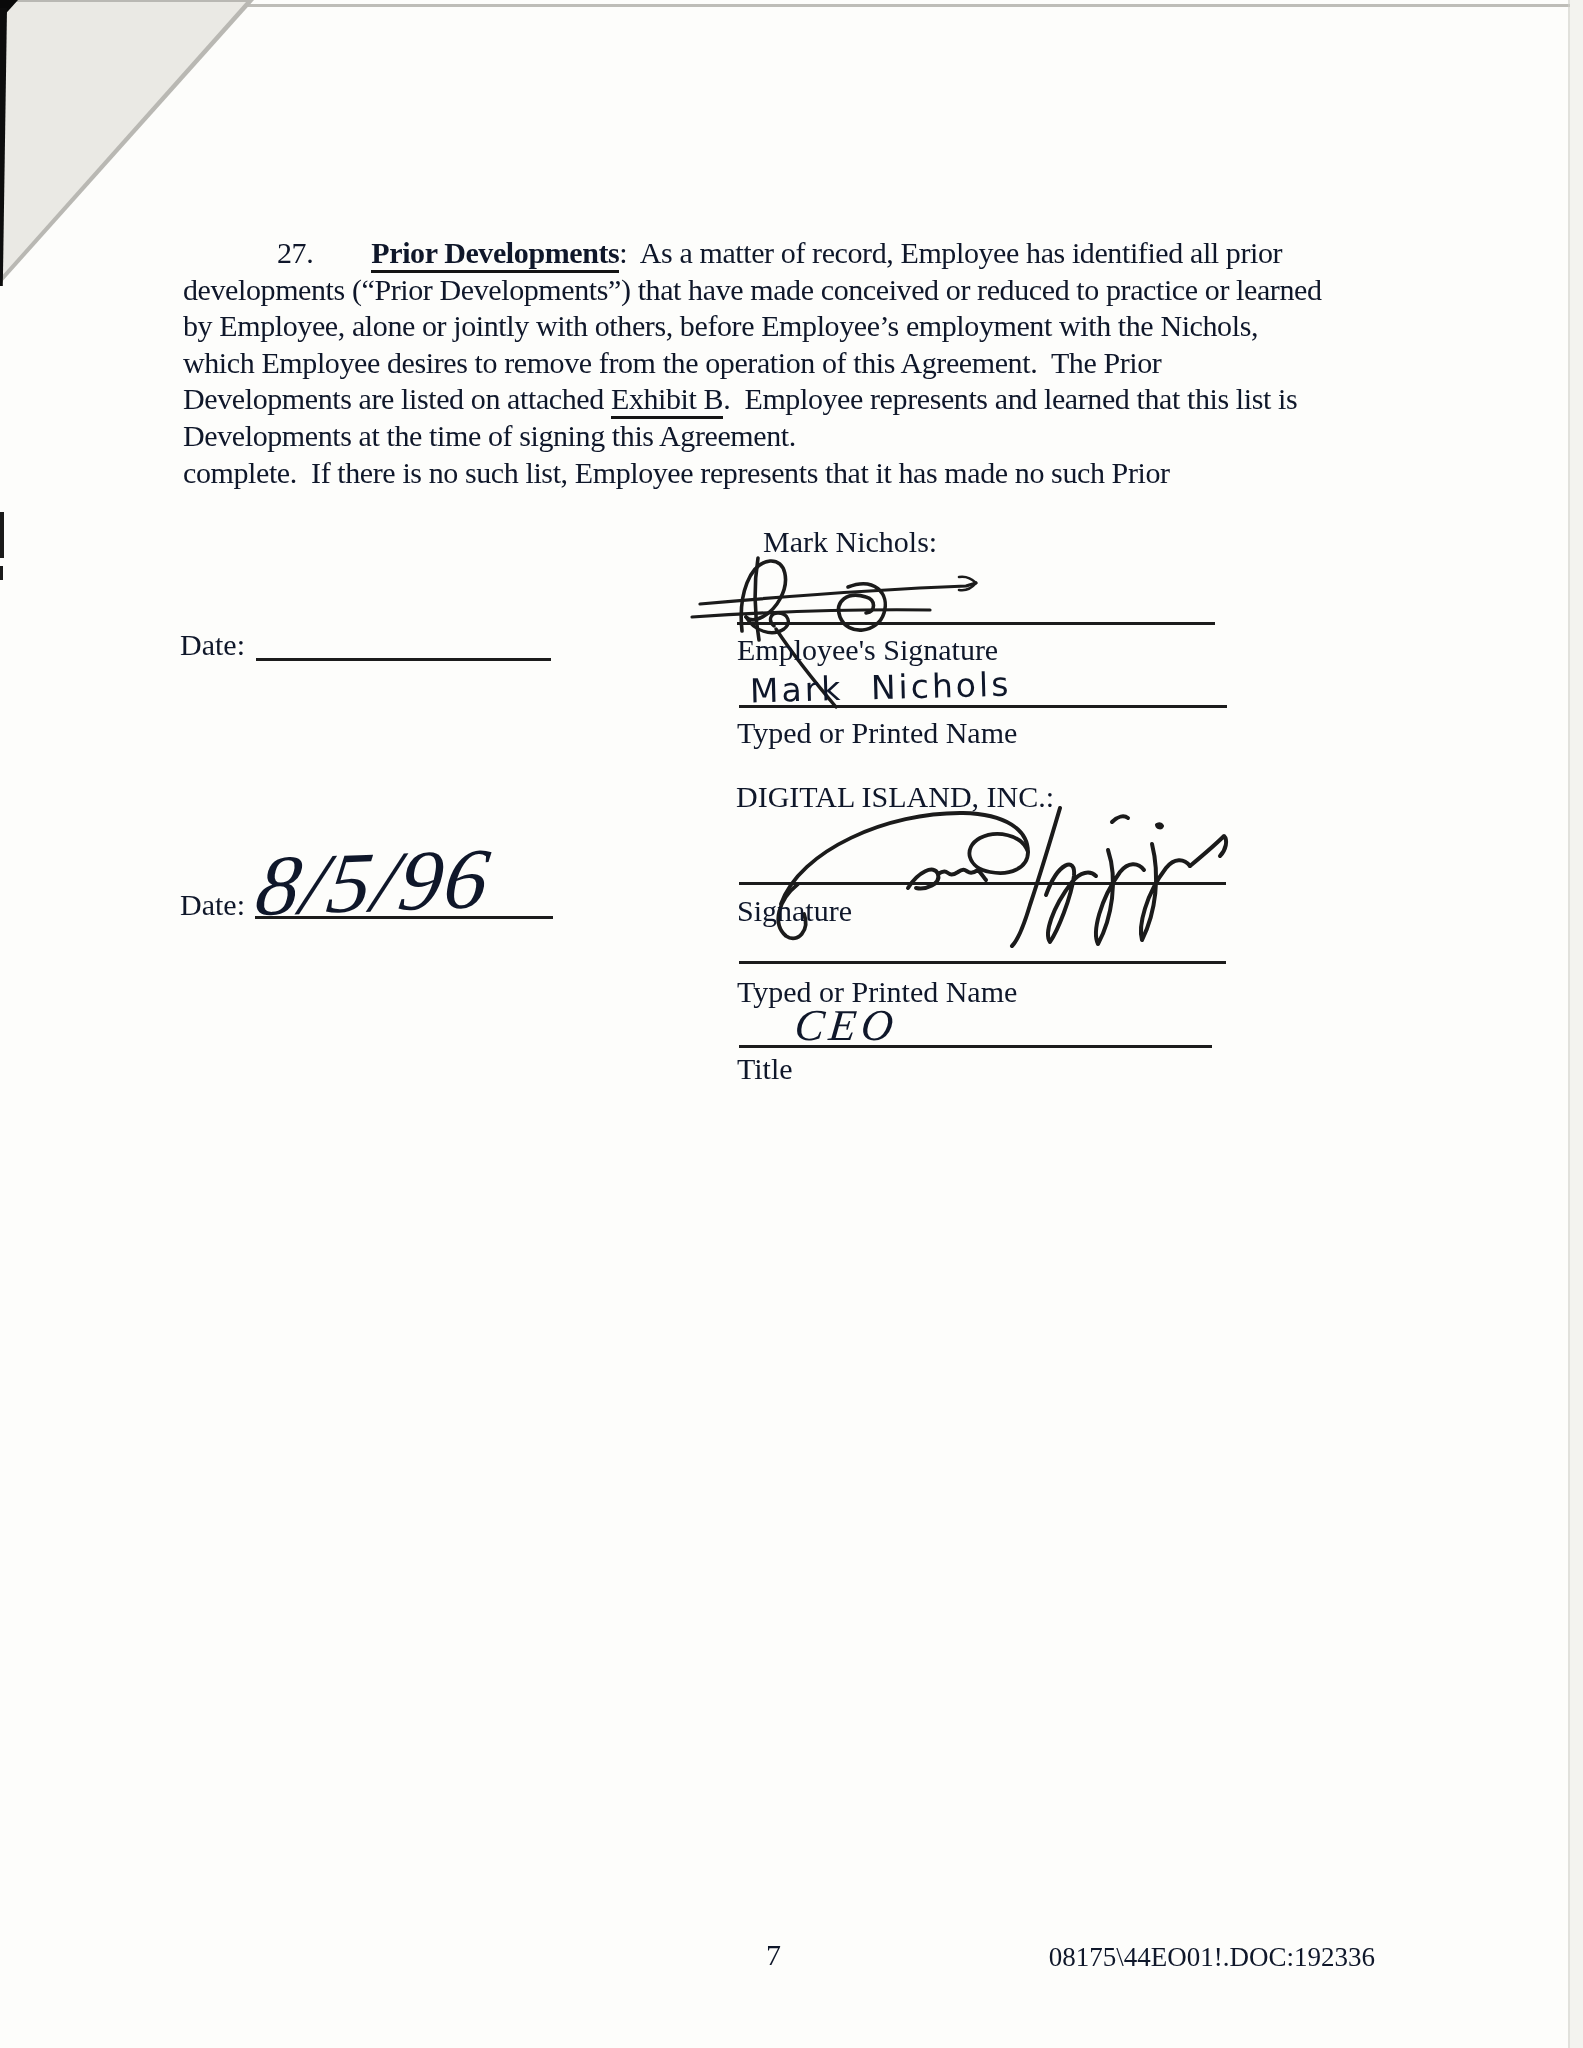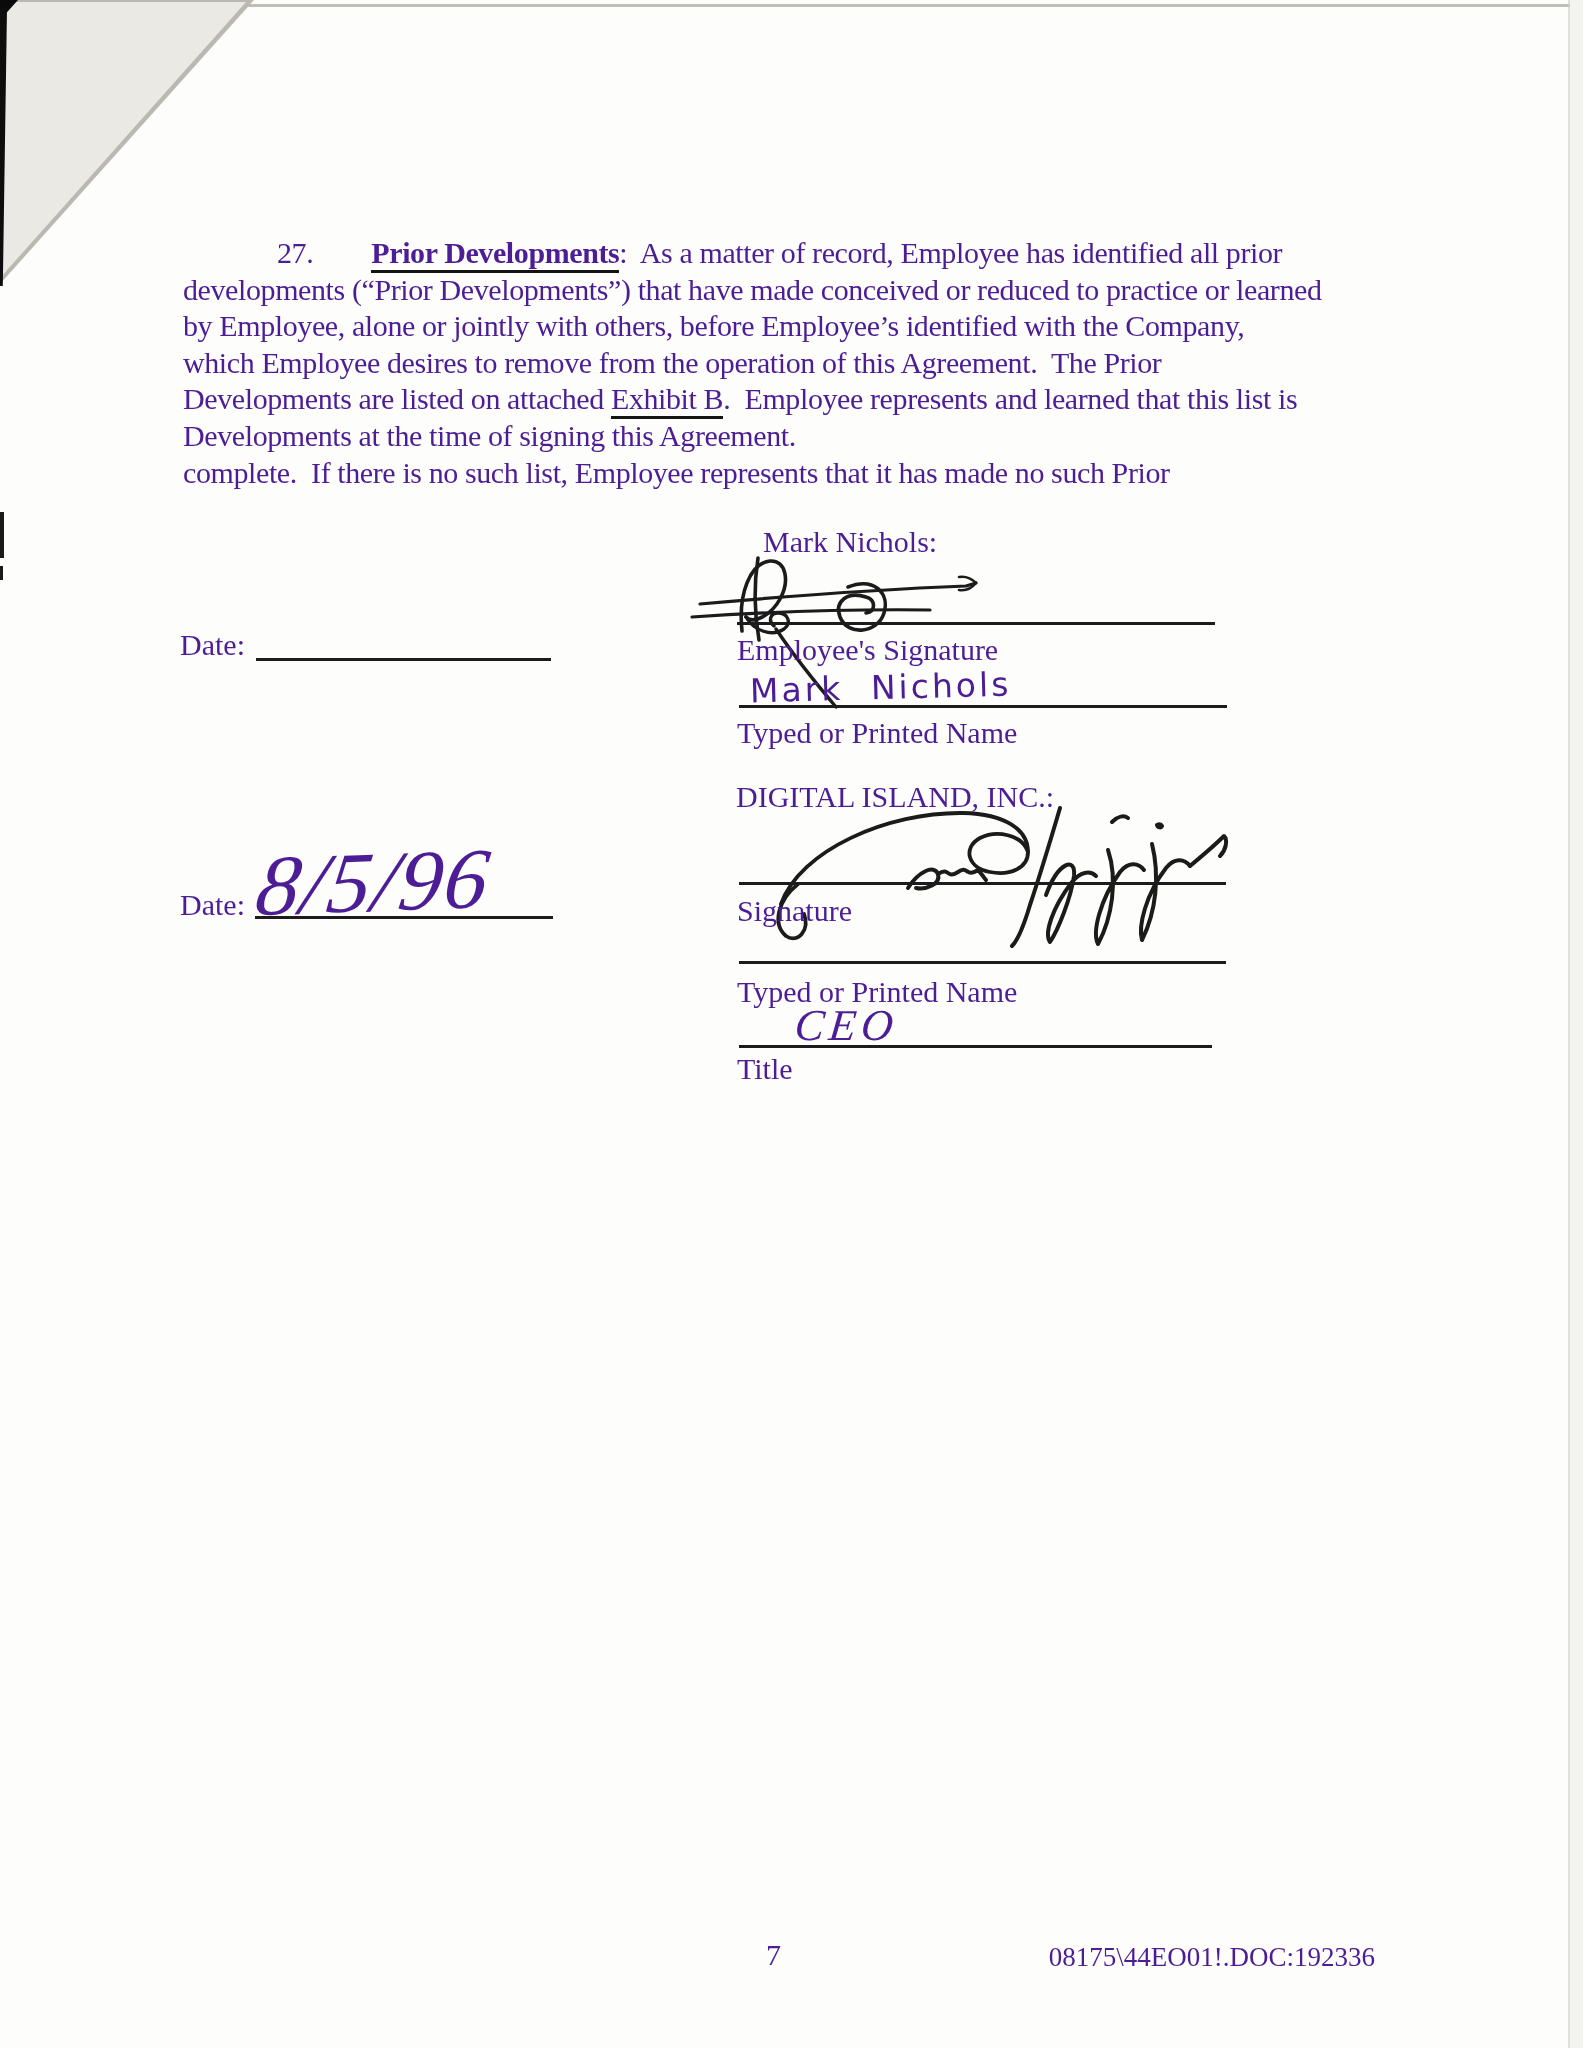--- a/index.html
+++ b/index.html
@@ -2,21 +2,21 @@
 <html><head>
 <meta charset="utf-8">
 <style>
   html,body{margin:0;padding:0;background:#8a8a88;}
   .page{
     position:relative;
     width:1583px;height:2048px;
     background:#fdfdfb;
     overflow:hidden;
     font-family:"Liberation Serif", serif;
-    color:#4c1d95;
+    color:#0f172a;
   }
   
   .scan-top-line{position:absolute;left:14px;right:0;top:4px;height:3px;background:#a8a7a2;opacity:.75;}
   .corner-fold-back{position:absolute;left:0;top:0;width:254px;height:284px;
     clip-path:polygon(0 0,254px 0,0 284px);background:#b9b8b3;}
   .corner-fold{position:absolute;left:0;top:2px;width:246px;height:276px;
     clip-path:polygon(0 0,246px 0,0 276px);background:#eae9e4;}
   .corner-black{position:absolute;left:0;top:0;width:18px;height:20px;
     clip-path:polygon(0 0,18px 0,0 20px);background:#0a0a0a;}
   .left-strip{position:absolute;left:0;top:8px;width:7px;height:278px;
@@ -63,21 +63,21 @@
   <div class="corner-black"></div>
   <div class="left-strip"></div>
   <div class="left-dash-1"></div>
   <div class="left-dash-2"></div>
   <div class="right-edge-line"></div>
   <div class="right-edge-strip"></div>
 
   <div class="para">
     <div class="pline pline-first"><span class="para-num">27.</span><span class="u-heavy">Prior Developments</span><span>:  As a matter of record, Employee has identified all prior</span></div>
     <div class="pline"><span>developments (“Prior Developments”) that have made conceived or reduced to practice or learned</span></div>
-    <div class="pline"><span>by Employee, alone or jointly with others, before Employee’s identified with the Company,</span></div>
+    <div class="pline"><span>by Employee, alone or jointly with others, before Employee’s employment with the Nichols,</span></div>
     <div class="pline"><span>which Employee desires to remove from the operation of this Agreement.  The Prior</span></div>
     <div class="pline"><span>Developments are listed on attached </span><span class="u-thin">Exhibit B</span><span>.  Employee represents and learned that this list is</span></div>
     <div class="pline"><span>Developments at the time of signing this Agreement.</span></div>
     <div class="pline"><span>complete.  If there is no such list, Employee represents that it has made no such Prior</span></div>
   </div>
 
   <div class="lbl" style="left:735px;top:525px;margin-left:28px;">Mark Nichols:</div>
 
   <svg class="sig-svg" style="left:688px;top:549px;" width="310" height="165" viewBox="0 0 310 165">
     <path d="M70,9 C66,34 66,62 71,91" stroke-width="3.6"></path>

